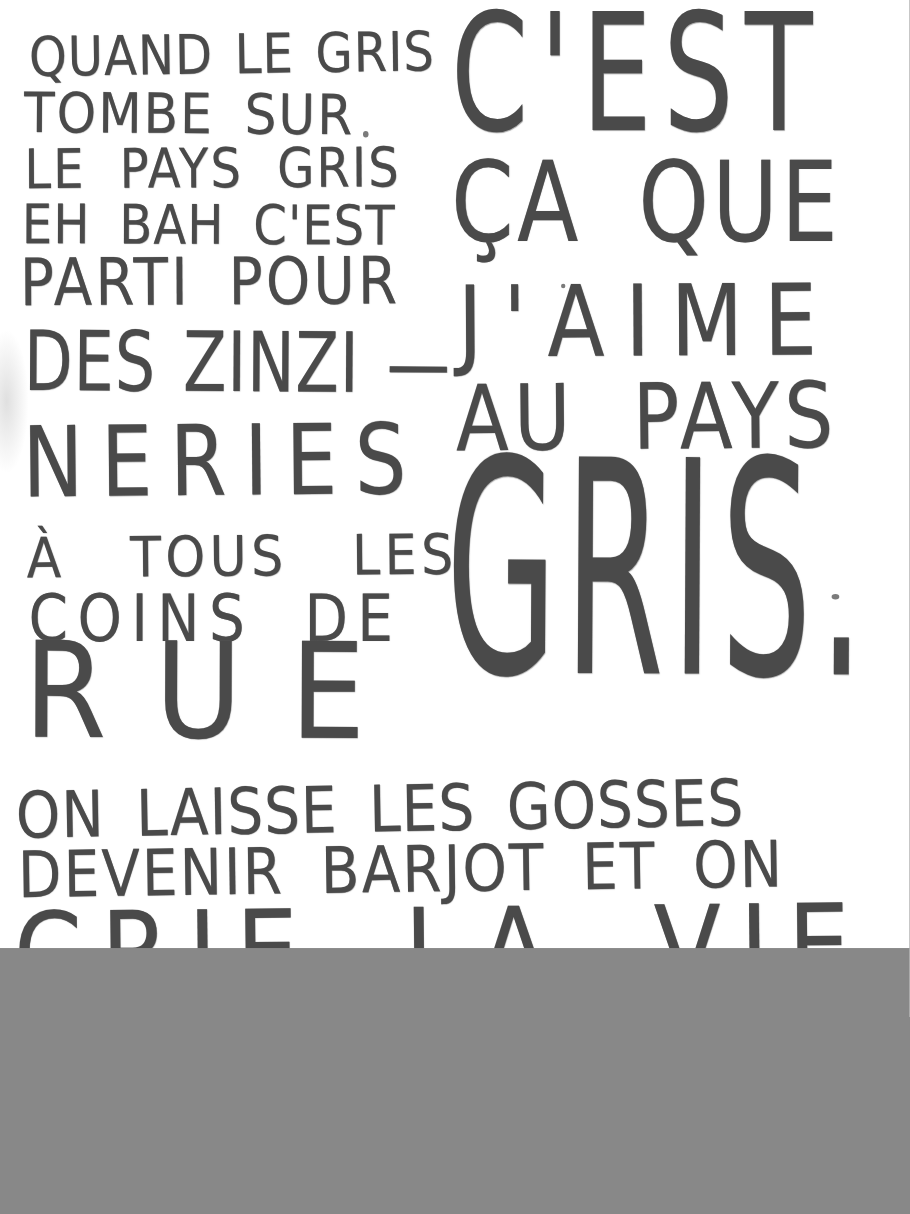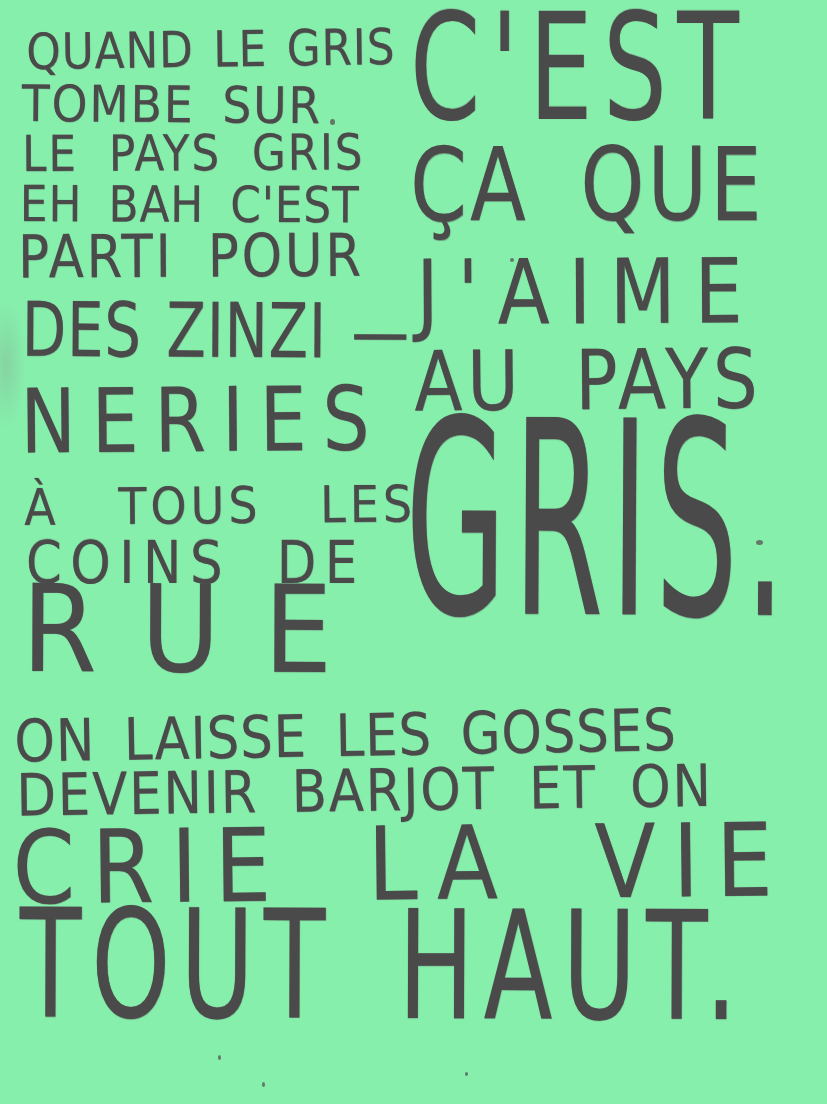--- a/index.html
+++ b/index.html
@@ -3,23 +3,23 @@
 <meta charset="utf-8">
 <style>
   html, body {
     margin: 0;
     padding: 0;
     background: #888;
   }
   .page {
     position: relative;
     width: 827px;
-    height: 1104px;
+    height: 862px;
     margin: 0 auto;
-    background: #86efac;
+    background: #ffffff;
     overflow: hidden;
     font-family: "DejaVu Sans", "Liberation Sans", sans-serif;
   }
   .line {
     position: absolute;
     white-space: nowrap;
     line-height: 1;
     color: #4a4a4a;
     text-shadow: 0.4px 0.4px 0.7px rgba(90,90,90,0.55), -0.2px -0.2px 0.5px rgba(120,120,120,0.35);
     transform-origin: left top;

